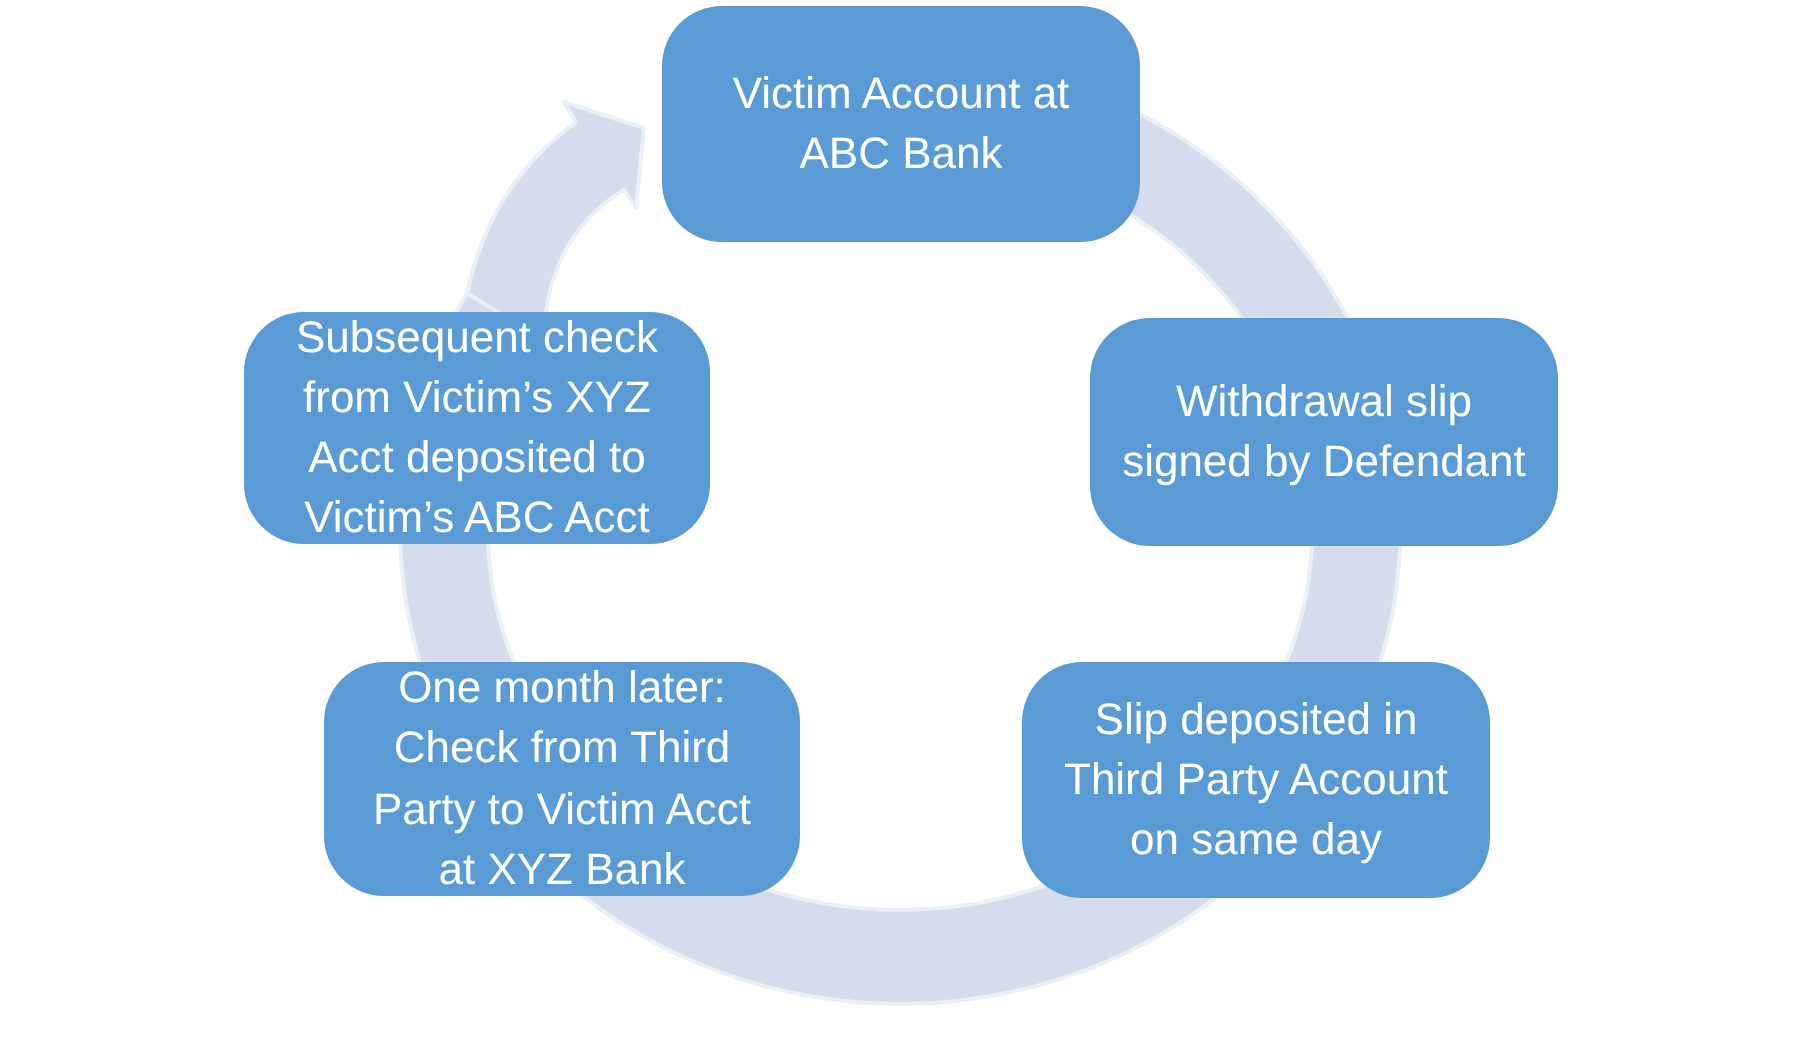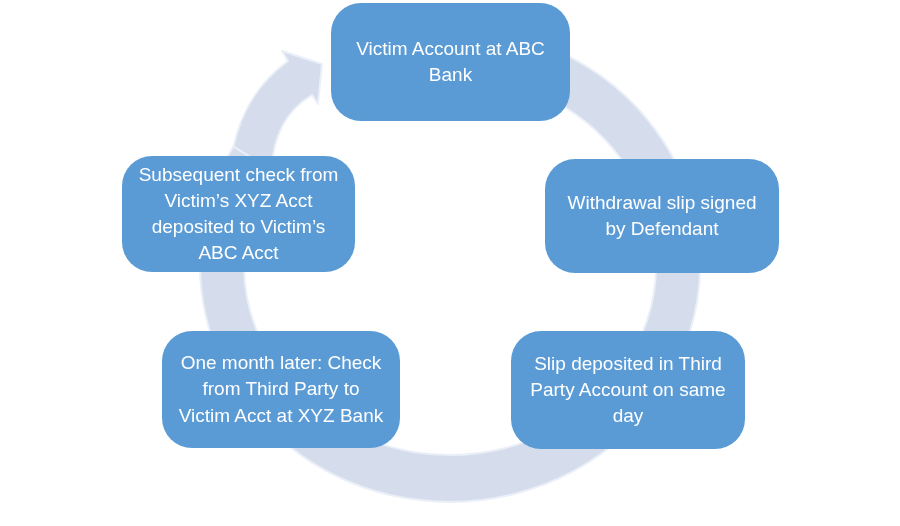--- a/index.html
+++ b/index.html
@@ -26,21 +26,21 @@
   .node {
     position: absolute;
     z-index: 1;
     background: #5B9BD5;
     border-radius: 30px;
     display: flex;
     align-items: center;
     justify-content: center;
     text-align: center;
     color: #ffffff;
-    font-size: 19px;
+    font-size: 22px;
     line-height: 1.37;
     box-sizing: border-box;
     padding: 0 13px;
   }
   .node-1 { left: 331px; top: 3px;   width: 239px; height: 118px; }
   .node-2 { left: 545px; top: 159px; width: 234px; height: 114px; justify-content: flex-end; }
   .node-3 { left: 511px; top: 331px; width: 234px; height: 118px; }
   .node-4 { left: 162px; top: 331px; width: 238px; height: 117px; padding: 0 15px; }
   .node-5 { left: 122px; top: 156px; width: 233px; height: 116px; }
   .node-label { display: inline-block; }

